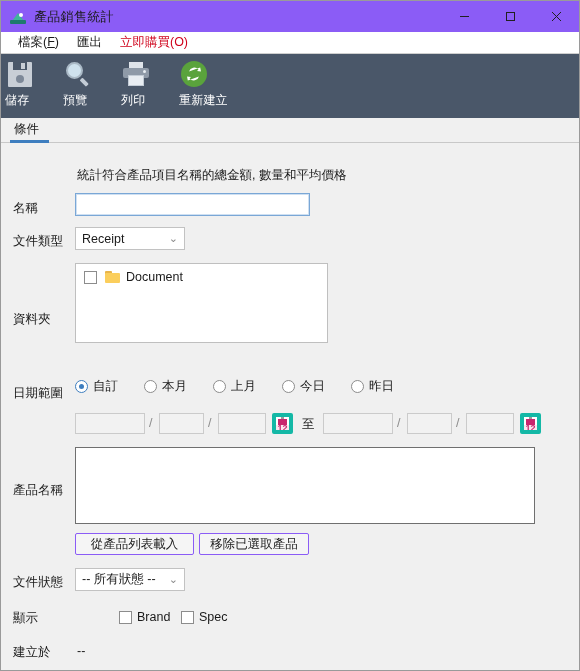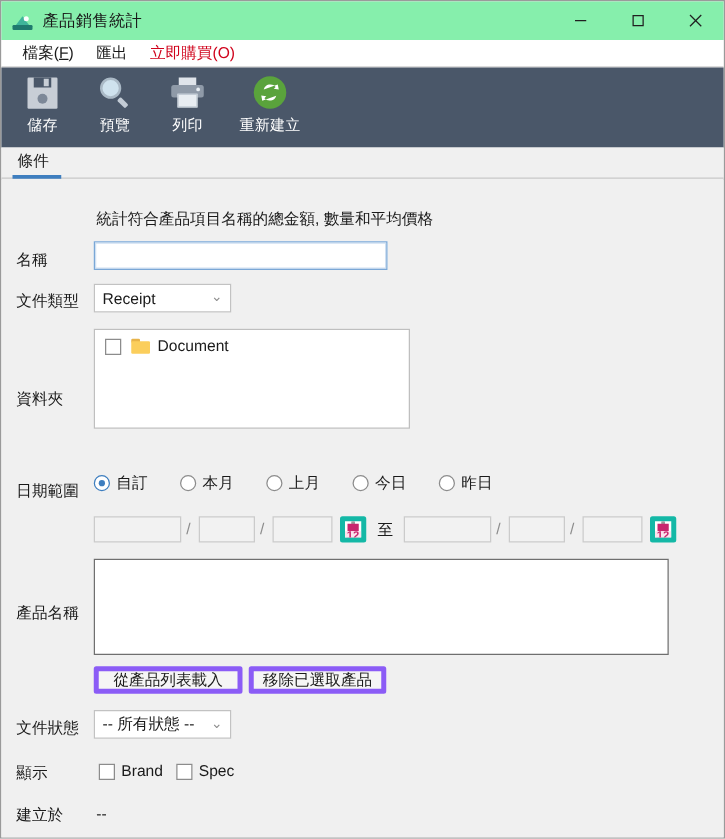--- a/index.html
+++ b/index.html
@@ -14,21 +14,21 @@
     position: relative;
     width: 580px; height: 671px;
     background: #f0f0f0;
     border: 1px solid #9a9a9a;
     overflow: hidden;
   }
 
   
   .titlebar {
     height: 31px;
-    background: #86efac;
+    background: #8b5cf6;
     display: flex;
     align-items: center;
     position: relative;
   }
   .app-icon {
     width: 16px; height: 16px;
     margin-left: 9px; margin-right: 8px;
     position: relative;
     flex: none;
   }
@@ -89,21 +89,20 @@
     background: #4a5769;
     display: flex;
     align-items: flex-start;
     padding-left: 4px;
   }
   .tb-btn {
     width: 58px;
     height: 62px;
     display: flex;
     flex-direction: column;
-    align-items: center;
     justify-content: flex-start;
     padding-top: 5px;
     cursor: default;
   }
   .tb-ico {
     height: 30px; width: 30px;
     display: flex; align-items: center; justify-content: center;
     margin-bottom: 3px;
     position: relative;
   }
@@ -320,38 +319,39 @@
     outline: none;
     font-size: 12.5px;
     font-family: inherit;
     padding: 3px 4px;
     color: #1a1a1a;
   }
 
   .btn {
     position: absolute;
     background: #f5f5f5;
-    border: 4px solid #8b5cf6;
+    border: 1px solid #8b5cf6;
     border-radius: 2px;
     font-size: 12.5px;
     color: #1a1a1a;
     display: flex;
     align-items: center;
     justify-content: center;
     white-space: nowrap;
     font-family: inherit;
   }
 
   .chk-wrap {
     position: absolute;
     display: flex;
     align-items: center;
     font-size: 12.5px;
     color: #1a1a1a;
     white-space: nowrap;
+    margin-left: 40px;
   }
   .chk-wrap .cbx { margin-right: 5px; }
   .static-val {
     position: absolute;
     font-size: 12.5px;
     color: #1a1a1a;
   }
 </style>
 </head>
 <body>

